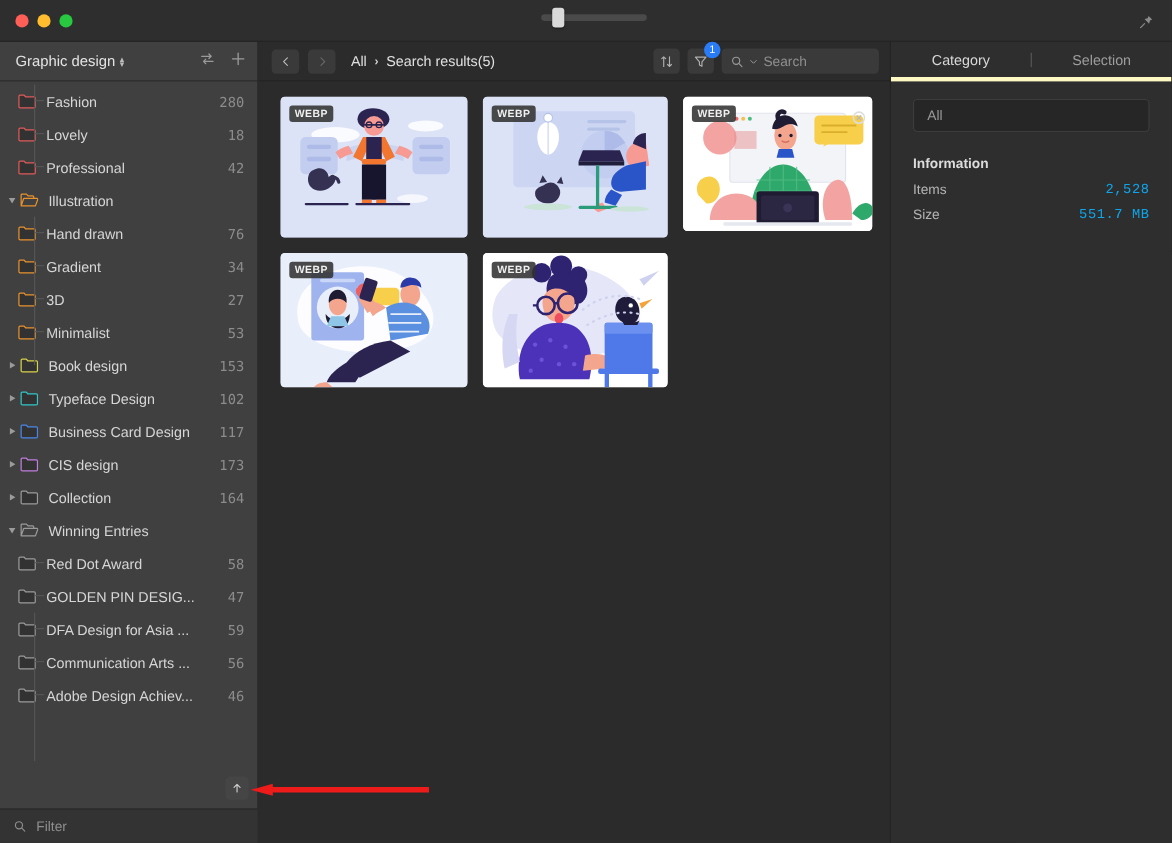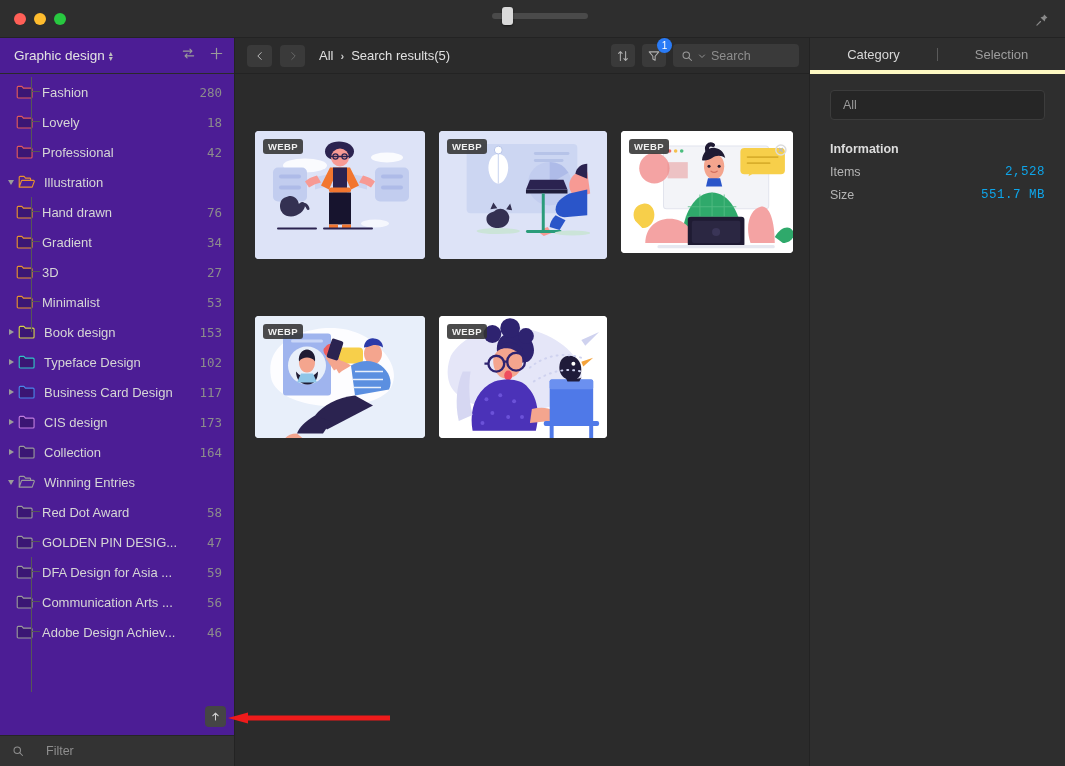--- a/index.html
+++ b/index.html
@@ -38,21 +38,21 @@
     position: absolute; right: 14px; top: 11px;
     width: 18px; height: 18px; color: #8a8a8a;
     display: flex; align-items: center; justify-content: center;
   }
 
   
   .body { flex: 1; display: flex; min-height: 0; }
 
   
   .sidebar {
-    width: 235px; flex: 0 0 235px; background: #4c1d95;
+    width: 235px; flex: 0 0 235px; background: #404040;
     display: flex; flex-direction: column;
     border-right: 1px solid #232323;
   }
   .sidebar-head {
     height: 36px; flex: 0 0 36px; display: flex; align-items: center;
     padding: 0 10px 0 14px; border-bottom: 1px solid #2a2a2a;
   }
   .lib-title {
     font-size: 13.5px; color: #e3e3e3; display: flex; align-items: center; gap: 4px;
   }
@@ -81,21 +81,21 @@
   .scroll-top-btn {
     position: absolute; left: 205px; bottom: 8px;
     width: 21px; height: 21px; border-radius: 4px;
     background: #454545; color: #cfcfcf;
     display: flex; align-items: center; justify-content: center;
     font-size: 12px;
   }
 
   .filterbar {
     height: 31px; flex: 0 0 31px; border-top: 1px solid #262626;
-    display: flex; align-items: center; gap: 22px; padding: 0 12px;
+    display: flex; align-items: center; gap: 9px; padding: 0 12px;
     background: #333333; color: #8e8e8e; font-size: 12.5px;
   }
 
   
   .center { flex: 1; background: #2b2b2b; display: flex; flex-direction: column; min-width: 0; border-right: 1px solid #232323; }
   .toolbar {
     height: 36px; flex: 0 0 36px; display: flex; align-items: center;
     padding: 0 10px 0 12px; border-bottom: 1px solid #232323; gap: 8px;
   }
   .navbtn {
@@ -111,28 +111,28 @@
     width: 24px; height: 23px; border-radius: 4px; background: #3a3a3a;
     display: flex; align-items: center; justify-content: center;
     color: #b0b0b0; position: relative;
   }
   .badge {
     position: absolute; top: -6px; right: -6px; min-width: 15px; height: 15px;
     border-radius: 8px; background: #2a7bf6; color: #fff;
     font-size: 10px; display: flex; align-items: center; justify-content: center; padding: 0 4px;
   }
   .searchbox {
-    width: 126px; height: 23px; background: #3a3a3a; border-radius: 4px;
+    width: 143px; height: 23px; background: #3a3a3a; border-radius: 4px;
     display: flex; align-items: center; gap: 5px; padding: 0 8px;
     color: #8e8e8e; font-size: 12.5px;
   }
 
   .grid { flex: 1; padding: 14px 0 0 20px; display: flex; flex-wrap: wrap; align-content: flex-start; gap: 14px; overflow: hidden; }
 
-  .thumb { position: relative; border-radius: 4px; overflow: hidden; flex: 0 0 auto; margin-top: 43px; }
+  .thumb { position: relative; border-radius: 4px; overflow: hidden; flex: 0 0 auto; }
   .fmt {
     position: absolute; left: 8px; top: 8px; z-index: 5;
     background: rgba(50,50,50,.88); color: #f0f0f0;
     font-size: 9.5px; font-weight: bold; letter-spacing: .4px;
     padding: 2px 5px; border-radius: 3px;
   }
   .thumb svg { display: block; }
 
   
   .right { width: 255px; flex: 0 0 255px; background: #2e2e2e; display: flex; flex-direction: column; }

